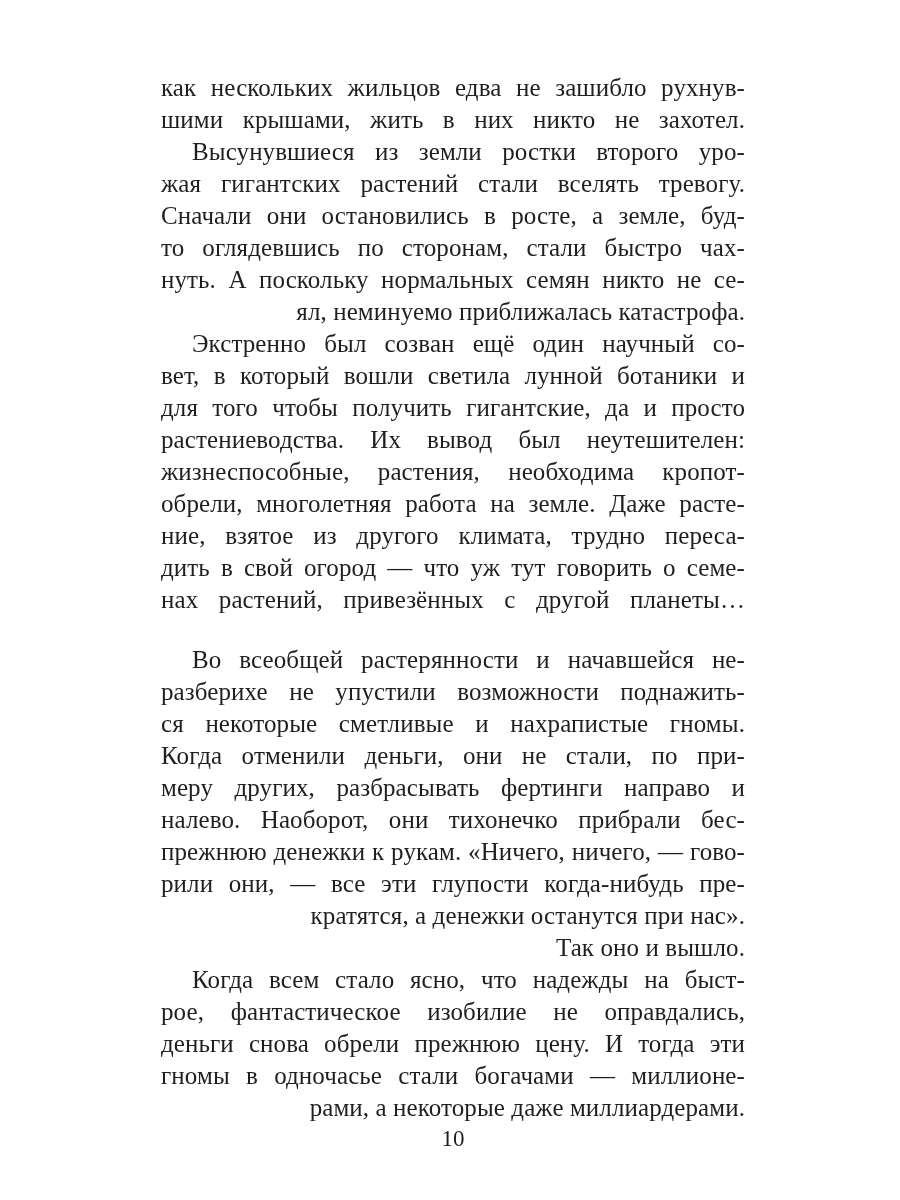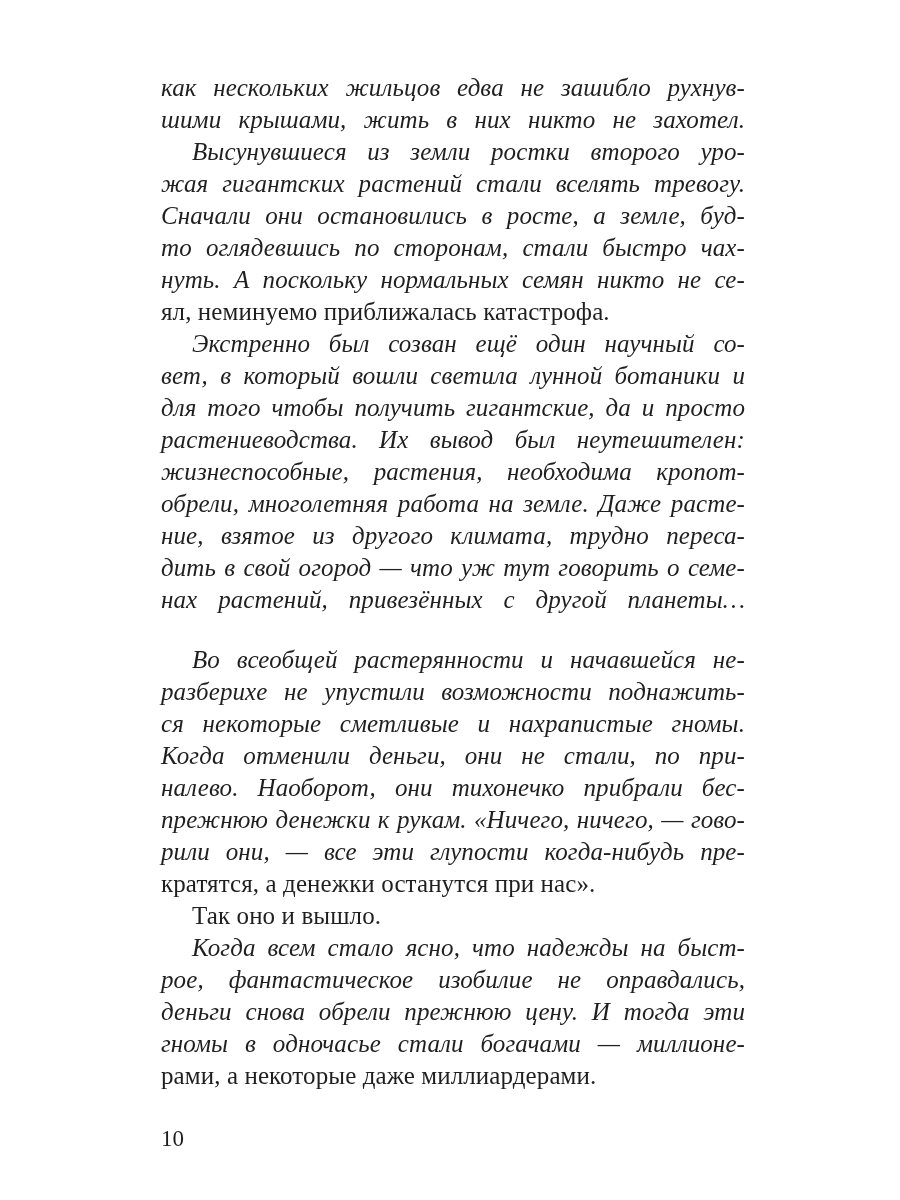--- a/index.html
+++ b/index.html
@@ -17,39 +17,38 @@
   .text-block {
     position: absolute;
     left: 161px;
     top: 72px;
     width: 584px;
     font-size: 25px;
     line-height: 32px;
     letter-spacing: 0.1px;
   }
   .line {
-    text-align: left;
+    text-align: right;
   }
   .line.justify {
     text-align: justify;
     text-align-last: justify;
-    font-style: italic;
   }
   .line.indent {
     text-indent: 31px;
   }
   .line.gap {
     margin-top: 28px;
   }
   .folio {
     position: absolute;
     left: 161px;
     top: 1124px;
     width: 584px;
-    text-align: left;
+    text-align: center;
     font-size: 23px;
     line-height: 30px;
   }
 </style>
 </head>
 <body style="background: rgb(255, 255, 255); color: rgb(31, 31, 31);">
 
 <div class="text-block">
     <div class="line justify">как нескольких жильцов едва не зашибло рухнув-</div>
     <div class="line justify">шими крышами, жить в них никто не захотел.</div>
@@ -65,20 +64,21 @@
     <div class="line justify">растениеводства. Их вывод был неутешителен:</div>
     <div class="line justify">жизнеспособные, растения, необходима кропот-</div>
     <div class="line justify">обрели, многолетняя работа на земле. Даже расте-</div>
     <div class="line justify">ние, взятое из другого климата, трудно переса-</div>
     <div class="line justify">дить в свой огород — что уж тут говорить о семе-</div>
     <div class="line justify">нах растений, привезённых с другой планеты…</div>
     <div class="line justify indent gap">Во всеобщей растерянности и начавшейся не-</div>
     <div class="line justify">разберихе не упустили возможности поднажить-</div>
     <div class="line justify">ся некоторые сметливые и нахрапистые гномы.</div>
     <div class="line justify">Когда отменили деньги, они не стали, по при-</div>
+    <div class="line justify">меру других, разбрасывать фертинги направо и</div>
     <div class="line justify">налево. Наоборот, они тихонечко прибрали бес-</div>
     <div class="line justify">прежнюю денежки к рукам. «Ничего, ничего, — гово-</div>
     <div class="line justify">рили они, — все эти глупости когда-нибудь пре-</div>
     <div class="line">кратятся, а денежки останутся при нас».</div>
     <div class="line indent">Так оно и вышло.</div>
     <div class="line justify indent">Когда всем стало ясно, что надежды на быст-</div>
     <div class="line justify">рое, фантастическое изобилие не оправдались,</div>
     <div class="line justify">деньги снова обрели прежнюю цену. И тогда эти</div>
     <div class="line justify">гномы в одночасье стали богачами — миллионе-</div>
     <div class="line">рами, а некоторые даже миллиардерами.</div>

